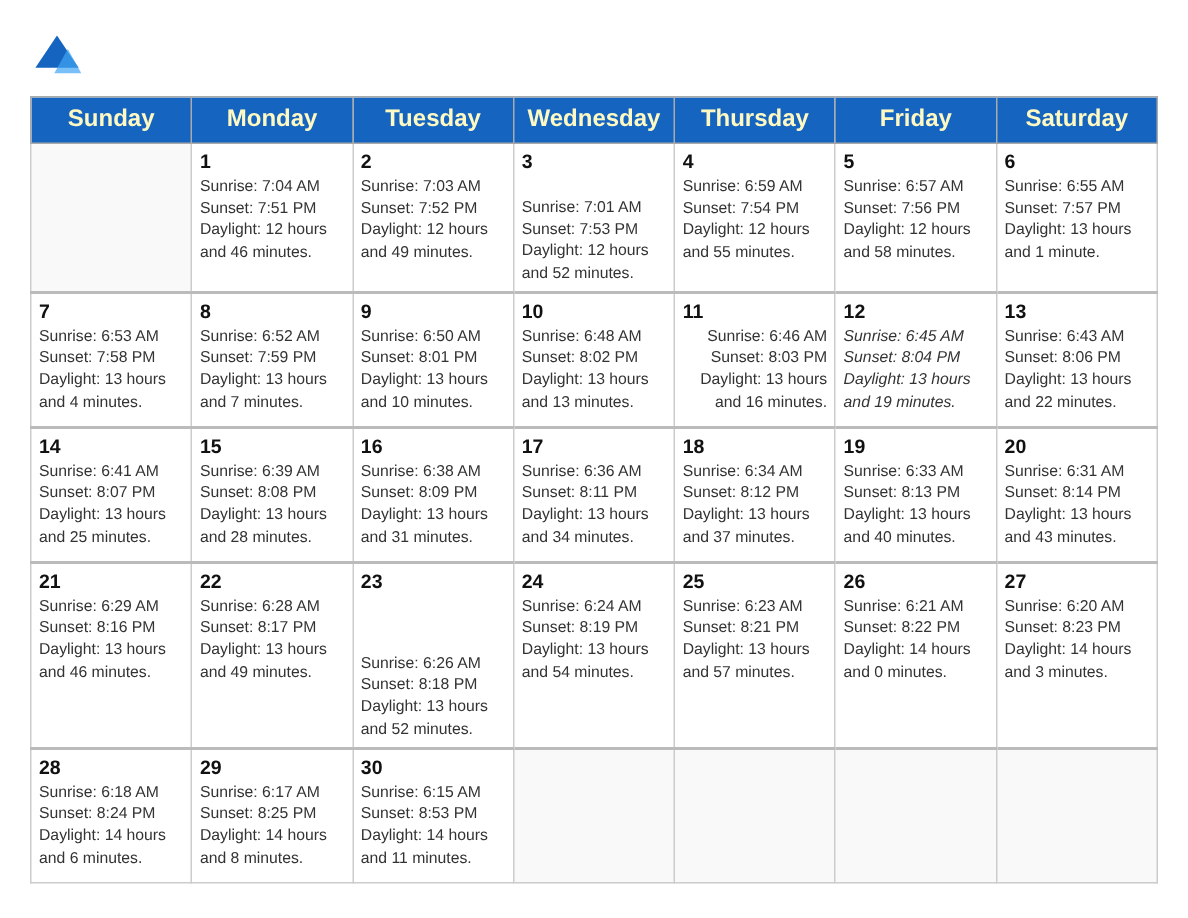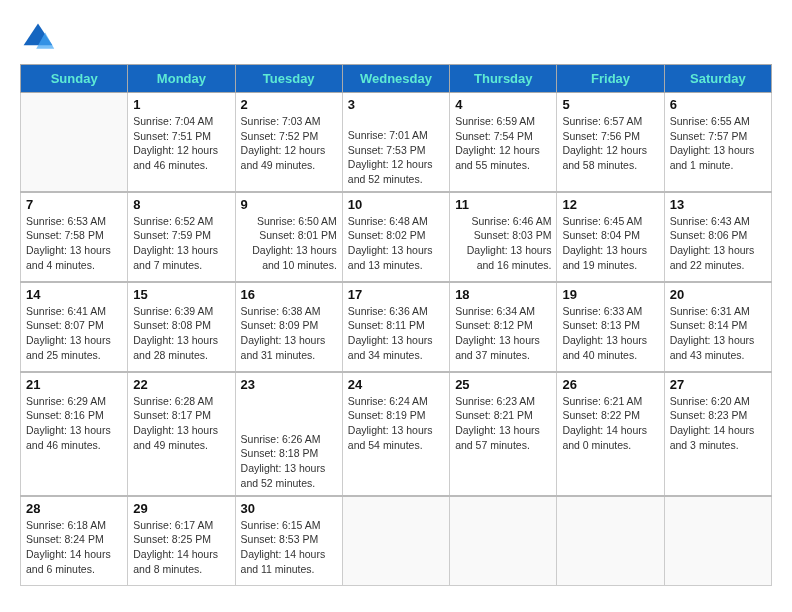--- a/index.html
+++ b/index.html
@@ -52,22 +52,22 @@
       font-size: 15px;
       color: #333;
     }
     table {
       width: 100%;
       border-collapse: collapse;
       table-layout: fixed;
     }
     th {
       background-color: #1565c0;
-      color: #5eead4;
-      font-size: 13px;
+      color: #fef9c3;
+      font-size: 16px;
       font-weight: bold;
       padding: 6px 4px;
       text-align: center;
       border: 1px solid #aaa;
     }
     td {
       border: 1px solid #ccc;
       vertical-align: top;
       padding: 4px 5px;
       font-size: 10.5px;
@@ -181,42 +181,42 @@
         </td>
         <td>
           <span class="day-number">8</span>
           <div class="day-info" style="white-space: pre-line;">Sunrise: 6:52 AM
 Sunset: 7:59 PM
 Daylight: 13 hours
 and 7 minutes.</div>
         </td>
         <td>
           <span class="day-number">9</span>
-          <div class="day-info" style="white-space: pre-line; text-align: right;">Sunrise: 6:50 AM
+          <div class="day-info" style="white-space: pre-line;">Sunrise: 6:50 AM
 Sunset: 8:01 PM
 Daylight: 13 hours
 and 10 minutes.</div>
         </td>
         <td>
           <span class="day-number">10</span>
           <div class="day-info" style="white-space: pre-line;">Sunrise: 6:48 AM
 Sunset: 8:02 PM
 Daylight: 13 hours
 and 13 minutes.</div>
         </td>
         <td>
           <span class="day-number">11</span>
           <div class="day-info" style="white-space: pre-line; text-align: right;">Sunrise: 6:46 AM
 Sunset: 8:03 PM
 Daylight: 13 hours
 and 16 minutes.</div>
         </td>
         <td>
           <span class="day-number">12</span>
-          <div class="day-info" style="white-space: pre-line;">Sunrise: 6:45 AM
+          <div class="day-info" style="white-space: pre-line; font-style: italic;">Sunrise: 6:45 AM
 Sunset: 8:04 PM
 Daylight: 13 hours
 and 19 minutes.</div>
         </td>
         <td>
           <span class="day-number">13</span>
           <div class="day-info" style="white-space: pre-line;">Sunrise: 6:43 AM
 Sunset: 8:06 PM
 Daylight: 13 hours
 and 22 minutes.</div>

